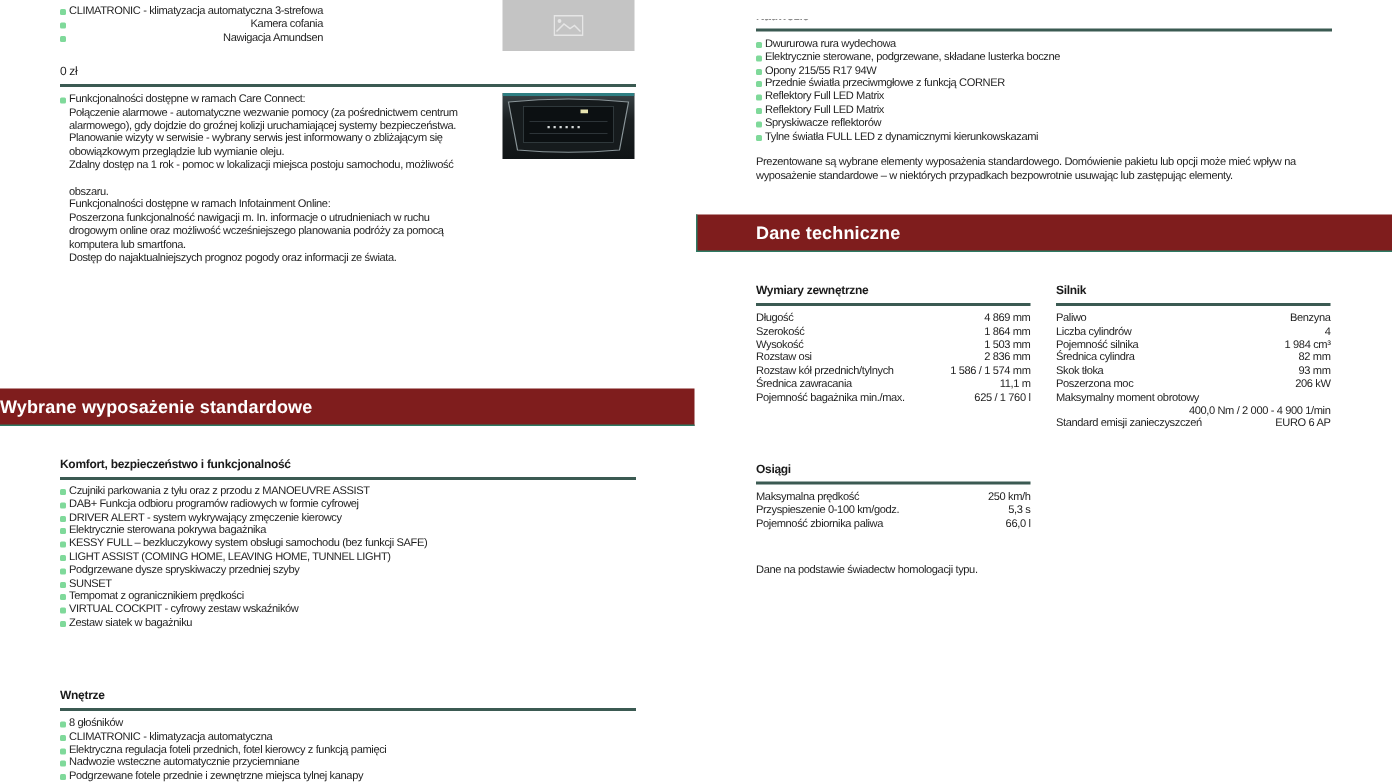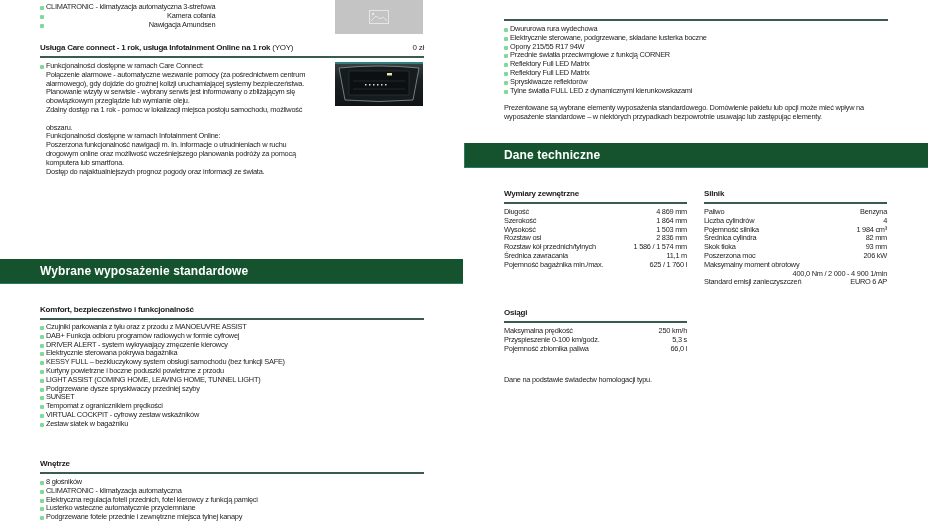--- a/index.html
+++ b/index.html
@@ -14,21 +14,21 @@
   .abs { position: absolute; }
   ul.blist { list-style: none; margin: 0; padding: 0; }
   ul.blist li { position: relative; padding-left: 6px; line-height: 8.8px; white-space: nowrap; }
   ul.blist li::before {
     content: ""; position: absolute; left: 0; top: 3px; width: 4px; height: 4px;
     background: #7fd99a; border-radius: 1px;
   }
   .sub-h { font-weight: bold; font-size: 8px; color: #1a1a1a; letter-spacing: -0.2px; }
   .rule { position: absolute; height: 2px; background: #3b5a52; }
   .band {
-    position: absolute; background: #14532d; color: #ffffff; font-weight: bold;
+    position: absolute; background: #7f1d1d; color: #ffffff; font-weight: bold;
     font-size: 12px; letter-spacing: 0.1px; display: flex; align-items: center;
     border-bottom: 1px solid #2d7a63;
   }
   .img-ph {
     position: absolute; background: #c4c4c4; display: flex; align-items: center; justify-content: center;
   }
   .img-screen {
     position: absolute; background: linear-gradient(180deg,#3a4347 0%, #1b2022 40%, #101416 100%);
     overflow: hidden;
   }
@@ -51,24 +51,20 @@
 
   <div class="img-ph" style="left:335px; top:0; width:88px; height:34px;">
     <svg width="20" height="14" viewBox="0 0 20 14">
       <rect x="0.5" y="0.5" width="19" height="13" fill="none" stroke="#e6e6e6" stroke-width="1"></rect>
       <circle cx="4" cy="4" r="1.3" fill="#e6e6e6"></circle>
       <polyline points="2,11 7,6 11,9 14,7 18,11" fill="none" stroke="#e6e6e6" stroke-width="1"></polyline>
     </svg>
   </div>
 
   <div class="abs" style="left:40px; top:43px; width:384px; display:flex; justify-content:space-between; align-items:baseline;">
-    <span style="font-size:8px;">
-      <b>Usługa Care connect - 1 rok, usługa Infotainment Online na 1 rok</b>
-      <span>(YOY)</span>
-    </span>
     <span class="price">0 zł</span>
   </div>
   <div class="rule" style="left:40px; top:56px; width:384px;"></div>
 
   <div class="abs para" style="left:40px; top:62px; width:290px;">
     <ul class="blist">
       <li>
         <span>Funkcjonalności dostępne w ramach Care Connect:</span><br>
         <span>Połączenie alarmowe - automatyczne wezwanie pomocy (za pośrednictwem centrum</span><br>
         <span>alarmowego), gdy dojdzie do groźnej kolizji uruchamiającej systemy bezpieczeństwa.</span><br>
@@ -99,47 +95,46 @@
         <rect x="46" y="22" width="1.5" height="1.5"></rect>
           <rect x="50" y="22" width="1.5" height="1.5"></rect>
       </g>
       <line x1="18" y1="19" x2="70" y2="19" stroke="#444e52" stroke-width="0.4"></line>
       <line x1="18" y1="27" x2="70" y2="27" stroke="#444e52" stroke-width="0.4"></line>
       <rect x="0" y="0" width="88" height="2" fill="#2f7f83"></rect>
     </svg>
   </div>
 
   <div class="band" style="left:0; top:259px; width:463px; height:24px;">
-    <span style="padding-left:40px;">Wybrane wyposażenie standardowe</span>
+    <span style="">Wybrane wyposażenie standardowe</span>
   </div>
 
   <div class="abs sub-h" style="left:40px; top:305px;">Komfort, bezpieczeństwo i funkcjonalność</div>
   <div class="rule" style="left:40px; top:318px; width:384px;"></div>
   <ul class="blist abs" style="left:40px; top:323px;">
     <li>Czujniki parkowania z tyłu oraz z przodu z MANOEUVRE ASSIST</li>
     <li>DAB+ Funkcja odbioru programów radiowych w formie cyfrowej</li>
     <li>DRIVER ALERT - system wykrywający zmęczenie kierowcy</li>
     <li>Elektrycznie sterowana pokrywa bagażnika</li>
     <li>KESSY FULL – bezkluczykowy system obsługi samochodu (bez funkcji SAFE)</li>
-    <li>Kurtyny powietrzne i boczne poduszki powietrzne z przodu</li>
     <li>LIGHT ASSIST (COMING HOME, LEAVING HOME, TUNNEL LIGHT)</li>
     <li>Podgrzewane dysze spryskiwaczy przedniej szyby</li>
     <li>SUNSET</li>
     <li>Tempomat z ogranicznikiem prędkości</li>
     <li>VIRTUAL COCKPIT - cyfrowy zestaw wskaźników</li>
     <li>Zestaw siatek w bagażniku</li>
   </ul>
 
   <div class="abs sub-h" style="left:40px; top:459px;">Wnętrze</div>
   <div class="rule" style="left:40px; top:472px; width:384px;"></div>
   <ul class="blist abs" style="left:40px; top:478px;">
     <li>8 głośników</li>
     <li>CLIMATRONIC - klimatyzacja automatyczna</li>
     <li>Elektryczna regulacja foteli przednich, fotel kierowcy z funkcją pamięci</li>
-    <li>Lusterko wsteczne automatycznie przyciemniane</li>
+    <li>Nadwozie wsteczne automatycznie przyciemniane</li>
     <li>Podgrzewane fotele przednie i zewnętrzne miejsca tylnej kanapy</li>
   </ul>
 </div>
 
 <div class="page right">
 
   <div class="abs sub-h" style="left:40px; top:-7px;">Nadwozie</div>
   <div class="rule" style="left:40px; top:6px; width:384px;"></div>
   <ul class="blist abs" style="left:40px; top:12px;">
     <li>Dwururowa rura wydechowa</li>

